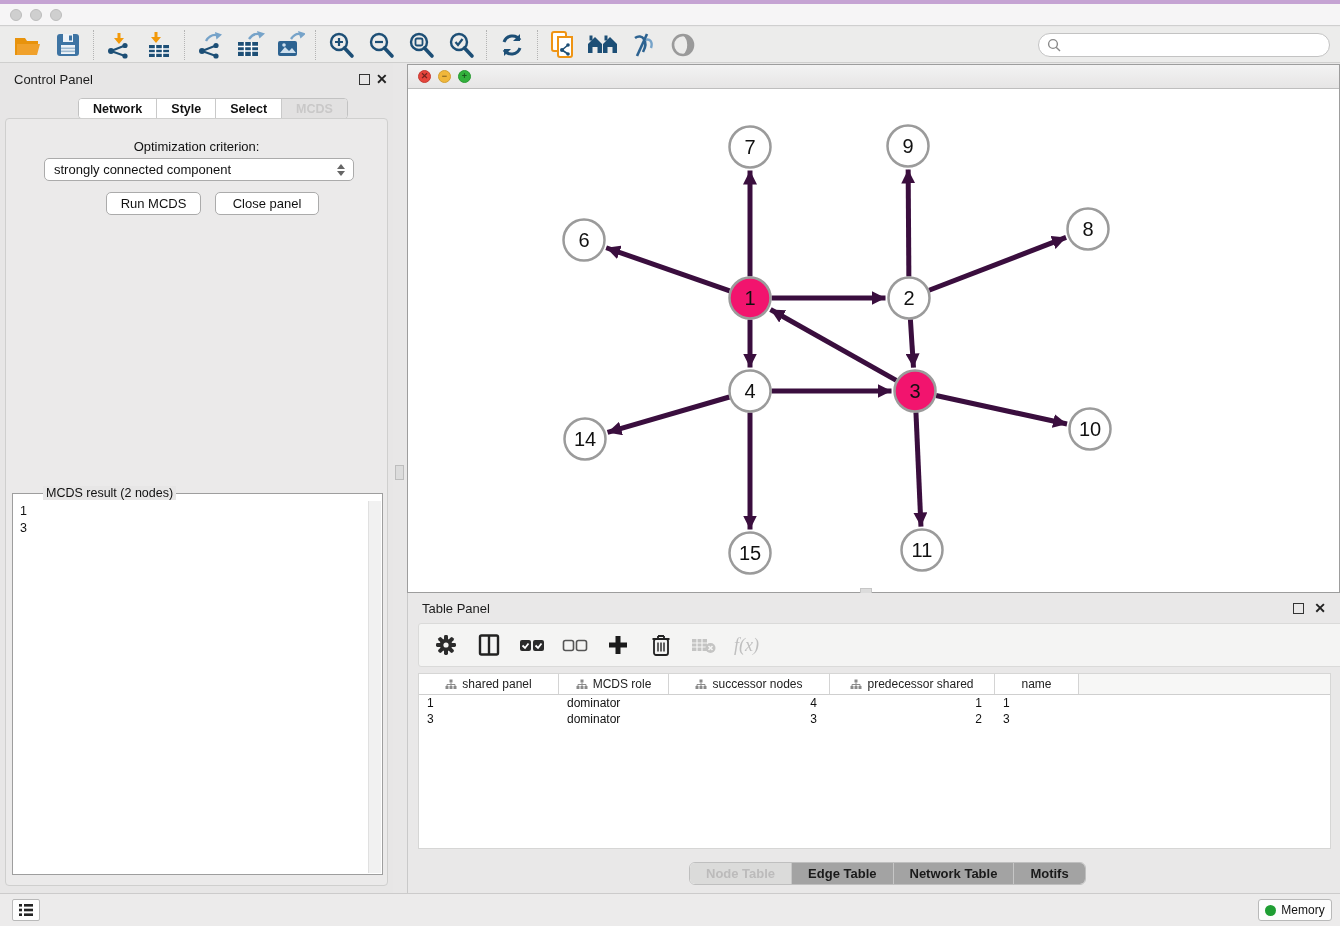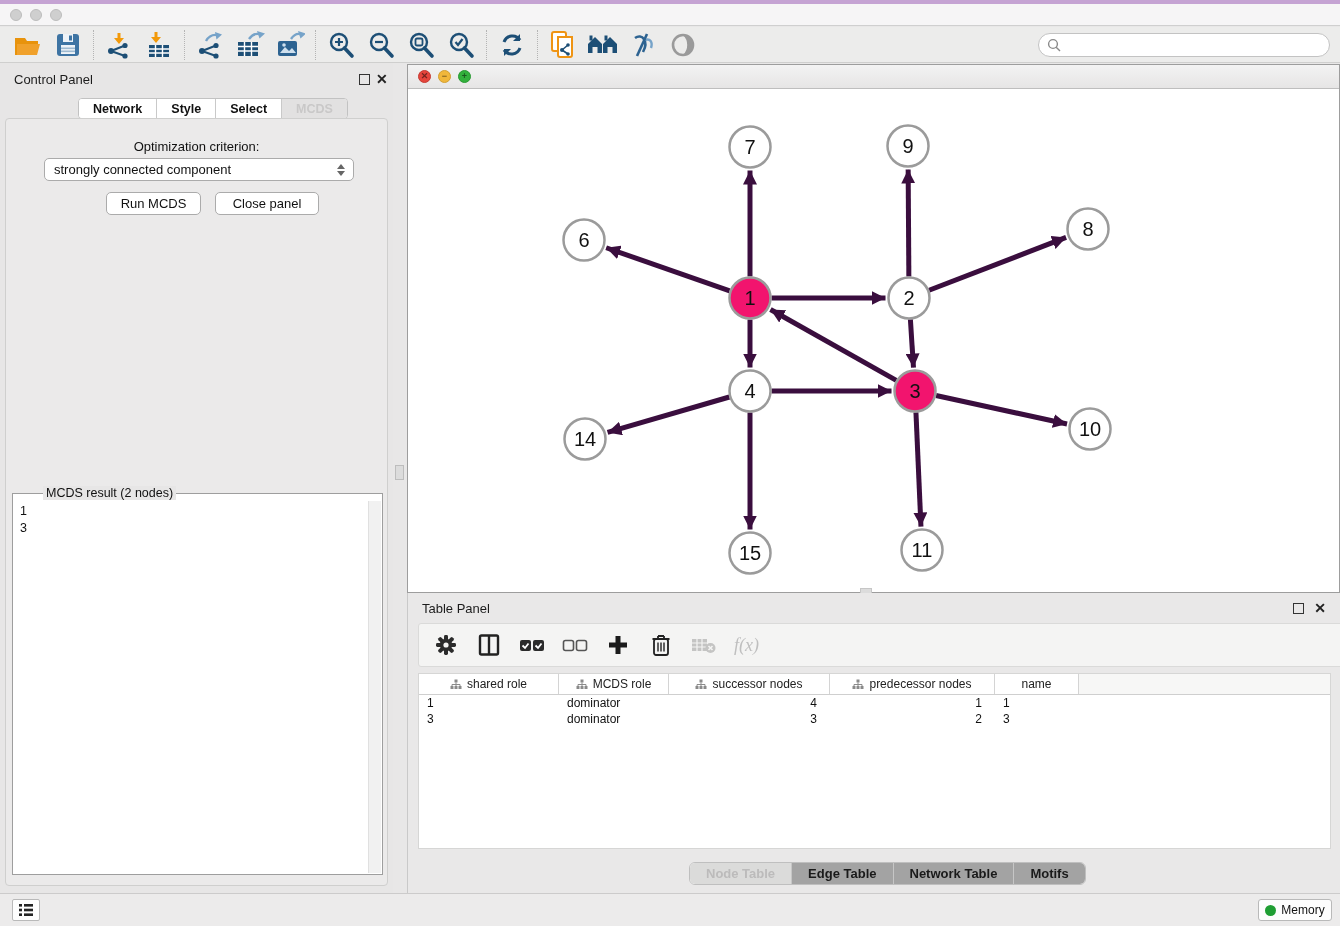--- a/index.html
+++ b/index.html
@@ -417,21 +417,21 @@
   <div class="tp-table">
     <div class="tp-header" id="tp-header">
         <div class="tp-hcell" style="width: 140px;">
           <svg width="12" height="11" viewBox="0 0 12 11">
             <rect x="4.5" y="0.5" width="3" height="3" fill="#8a8a8a"></rect>
             <rect x="0.5" y="7" width="3" height="3" fill="#8a8a8a"></rect>
             <rect x="4.5" y="7" width="3" height="3" fill="#8a8a8a"></rect>
             <rect x="8.5" y="7" width="3" height="3" fill="#8a8a8a"></rect>
             <path d="M6 3.5 v2 M2 7 v-1.5 h8 V7 M6 5.5 V7" stroke="#8a8a8a" fill="none"></path>
           </svg>
-          <span>shared role</span>
+          <span>shared panel</span>
         </div>
         <div class="tp-hcell" style="width: 110px;">
           <svg width="12" height="11" viewBox="0 0 12 11">
             <rect x="4.5" y="0.5" width="3" height="3" fill="#8a8a8a"></rect>
             <rect x="0.5" y="7" width="3" height="3" fill="#8a8a8a"></rect>
             <rect x="4.5" y="7" width="3" height="3" fill="#8a8a8a"></rect>
             <rect x="8.5" y="7" width="3" height="3" fill="#8a8a8a"></rect>
             <path d="M6 3.5 v2 M2 7 v-1.5 h8 V7 M6 5.5 V7" stroke="#8a8a8a" fill="none"></path>
           </svg>
           <span>MCDS role</span>
@@ -447,21 +447,21 @@
           <span>successor nodes</span>
         </div>
         <div class="tp-hcell" style="width: 165px;">
           <svg width="12" height="11" viewBox="0 0 12 11">
             <rect x="4.5" y="0.5" width="3" height="3" fill="#8a8a8a"></rect>
             <rect x="0.5" y="7" width="3" height="3" fill="#8a8a8a"></rect>
             <rect x="4.5" y="7" width="3" height="3" fill="#8a8a8a"></rect>
             <rect x="8.5" y="7" width="3" height="3" fill="#8a8a8a"></rect>
             <path d="M6 3.5 v2 M2 7 v-1.5 h8 V7 M6 5.5 V7" stroke="#8a8a8a" fill="none"></path>
           </svg>
-          <span>predecessor nodes</span>
+          <span>predecessor shared</span>
         </div>
         <div class="tp-hcell" style="width: 84px;">
           <span>name</span>
         </div>
         <div class="tp-hfill"></div>
       </div>
     <div id="tp-rows">
         <div class="tp-row">
           <div class="tp-cell" style="width: 140px; text-align: left; padding: 0px 0px 0px 8px;">1</div>
           <div class="tp-cell" style="width: 110px; text-align: left; padding: 0px 0px 0px 8px;">dominator</div>

